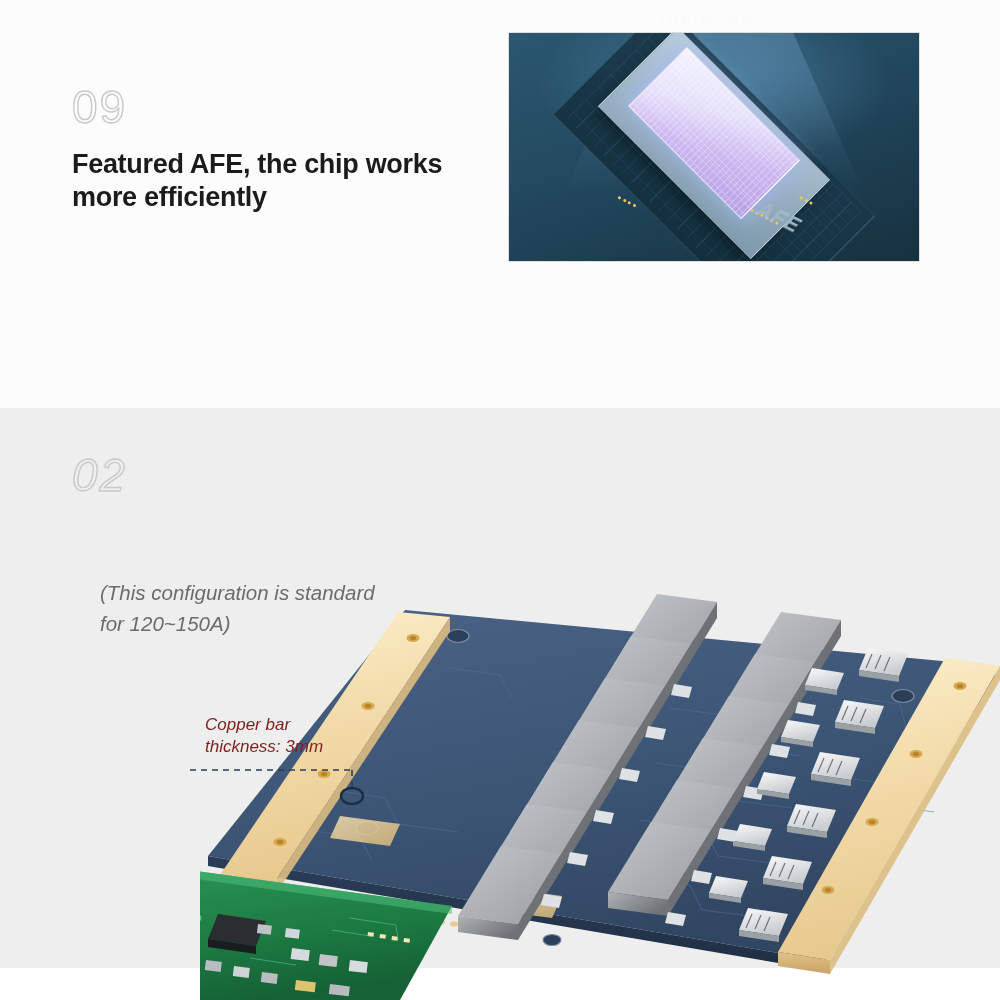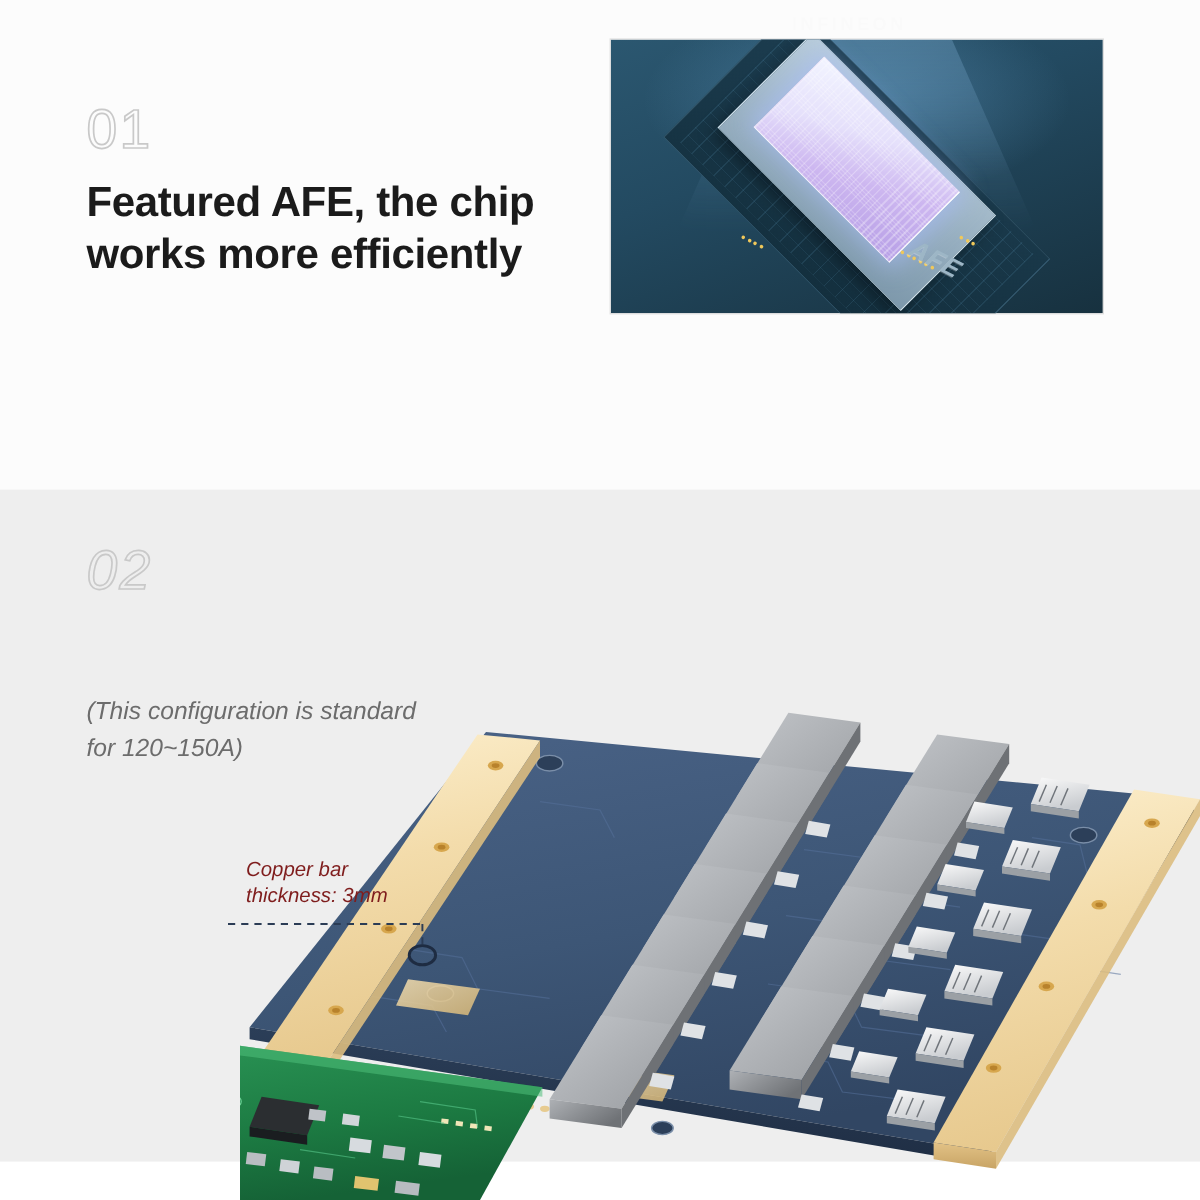--- a/index.html
+++ b/index.html
@@ -23,21 +23,21 @@
     letter-spacing:2px;
     color:transparent;
     -webkit-text-stroke:1.4px #c9c9c9;
     line-height:1;
     font-family:"Liberation Sans", sans-serif;
   }
   #num01 { left:72px; top:84px; }
 
   .head-01 {
     position:absolute; left:72px; top:148px; width:420px;
-    font-size:35px; font-weight:700; line-height:1.22;
+    font-size:27px; font-weight:700; line-height:1.22;
     color:#1b1b1b; letter-spacing:-0.3px;
   }
   .body-01 {
     position:absolute; left:72px; top:293px; width:760px;
     font-size:20.5px; font-weight:400; line-height:1.50;
     color:#6c6c6c; letter-spacing:0.1px;
   }
   .body-01 .ln { display:block; white-space:nowrap; }
 
   .watermark {
@@ -123,21 +123,21 @@
     position:absolute; left:72px; top:498px; width:900px;
     font-size:32.5px; font-weight:700; line-height:1.27;
     color:#1b1b1b; letter-spacing:-0.2px;
   }
   .head-02 .ln { display:block; white-space:nowrap; }
   .body-02 {
     position:absolute; left:72px; top:578px; width:520px;
     font-size:20.5px; font-weight:400; line-height:1.50;
     color:#6c6c6c;
   }
-  .body-02 .ln { display:block; white-space:nowrap; }
+  .body-02 .ln { display:block; white-space:nowrap;margin-left:28px; }
 
   .callout-text {
     position:absolute; left:205px; top:714px; width:260px;
     font-size:17px; line-height:1.30; color:#7f1d1d; font-weight:400;
   }
   .callout-text .ln { display:block; white-space:nowrap; }
 
   .callout-svg { position:absolute; left:0; top:0; width:1000px; height:592px; pointer-events:none; }
 
   
@@ -147,21 +147,21 @@
   }
   .pcb-svg { position:absolute; left:0; top:0; }
 </style>
 </head>
 <body>
 
 <div class="section-01">
 
   <div class="watermark">INFINEON</div>
 
-  <div class="num-outline" id="num01">01</div>
+  <div class="num-outline" id="num01">09</div>
 
   <div class="head-01">
     <span class="ln">Featured AFE, the</span>
     <span class="ln">chip works more</span>
     <span class="ln">efficiently</span>
   </div>
 
 
   <div class="chip-photo">
     <div class="chip-glow-beam"></div>

